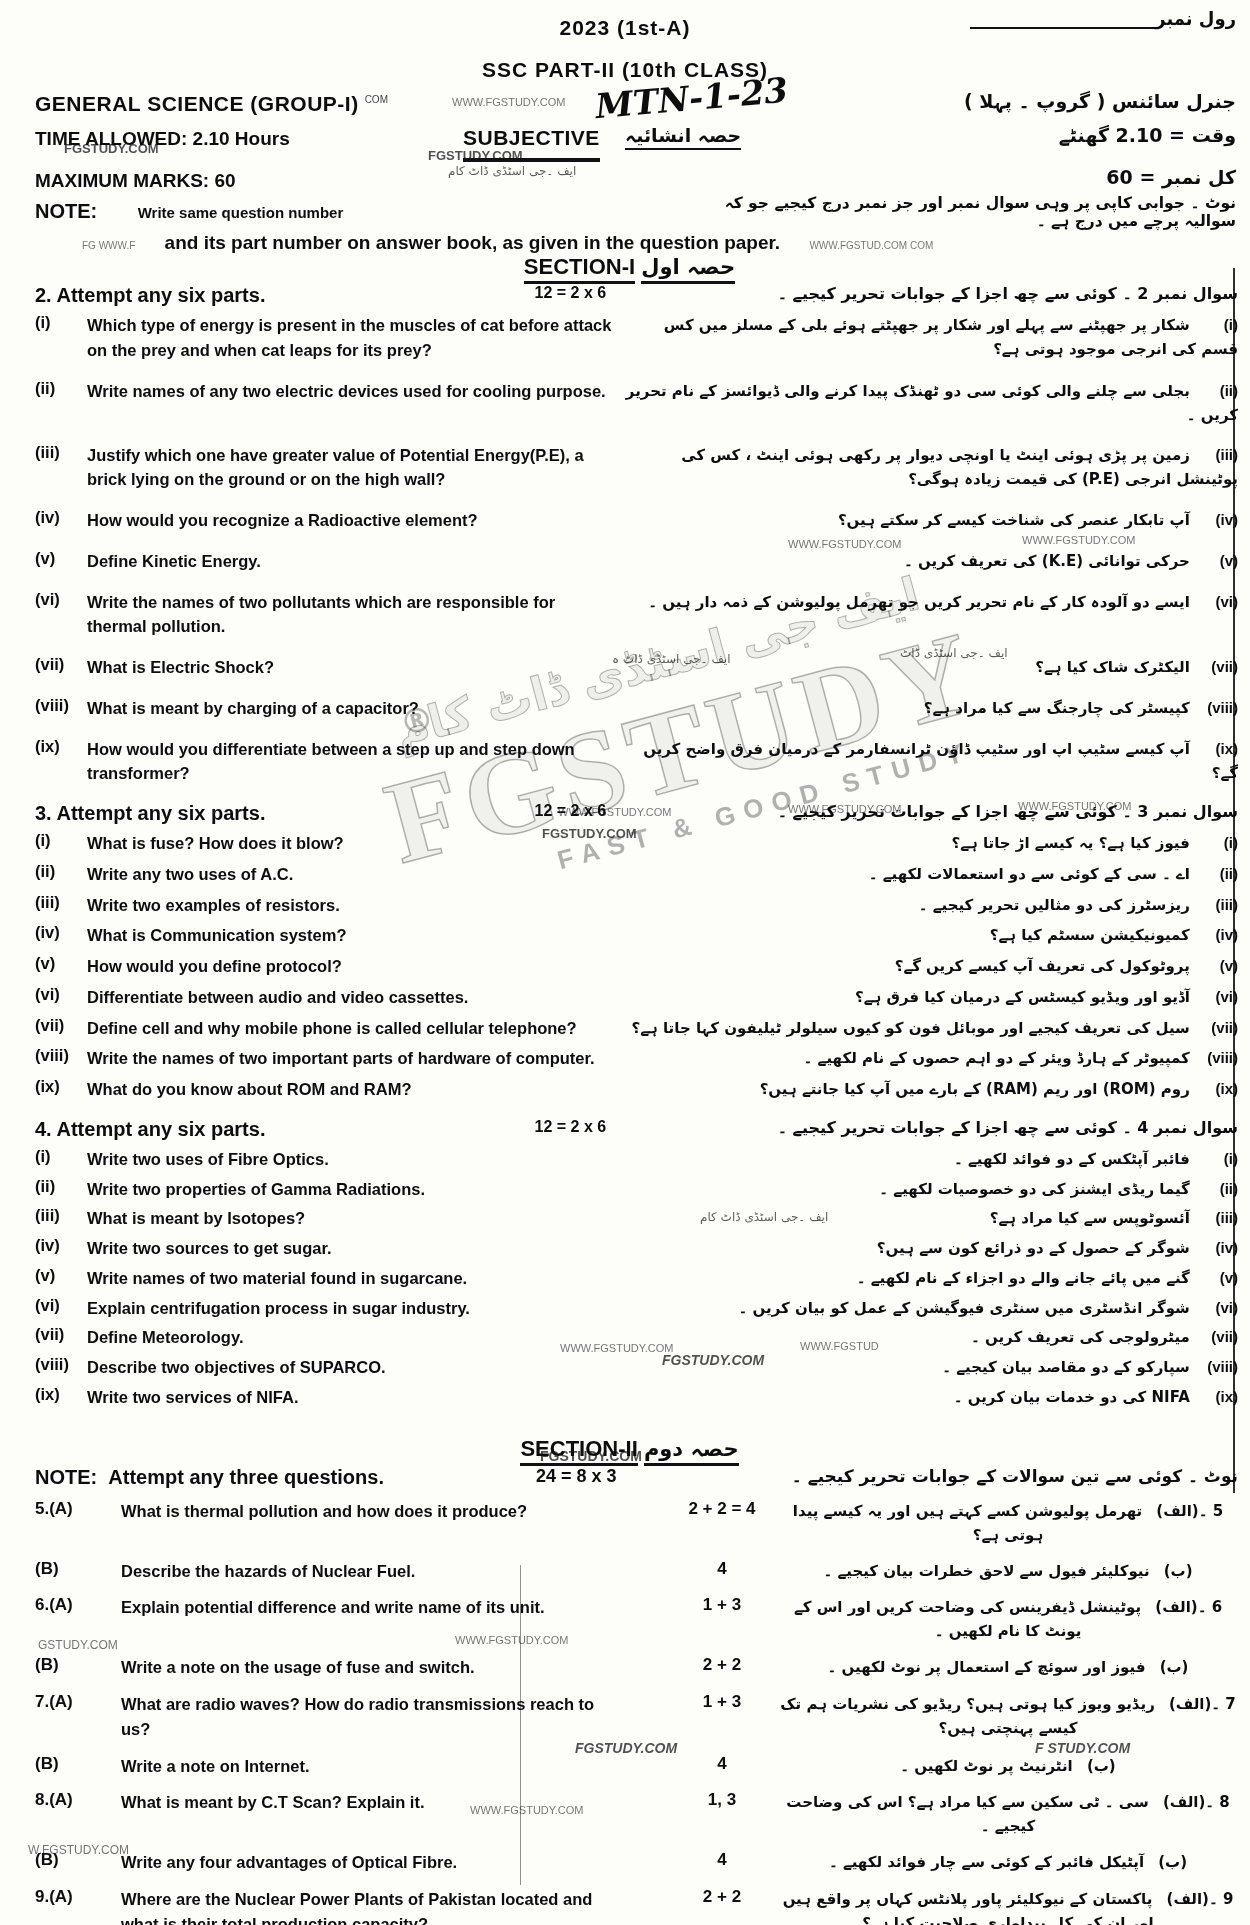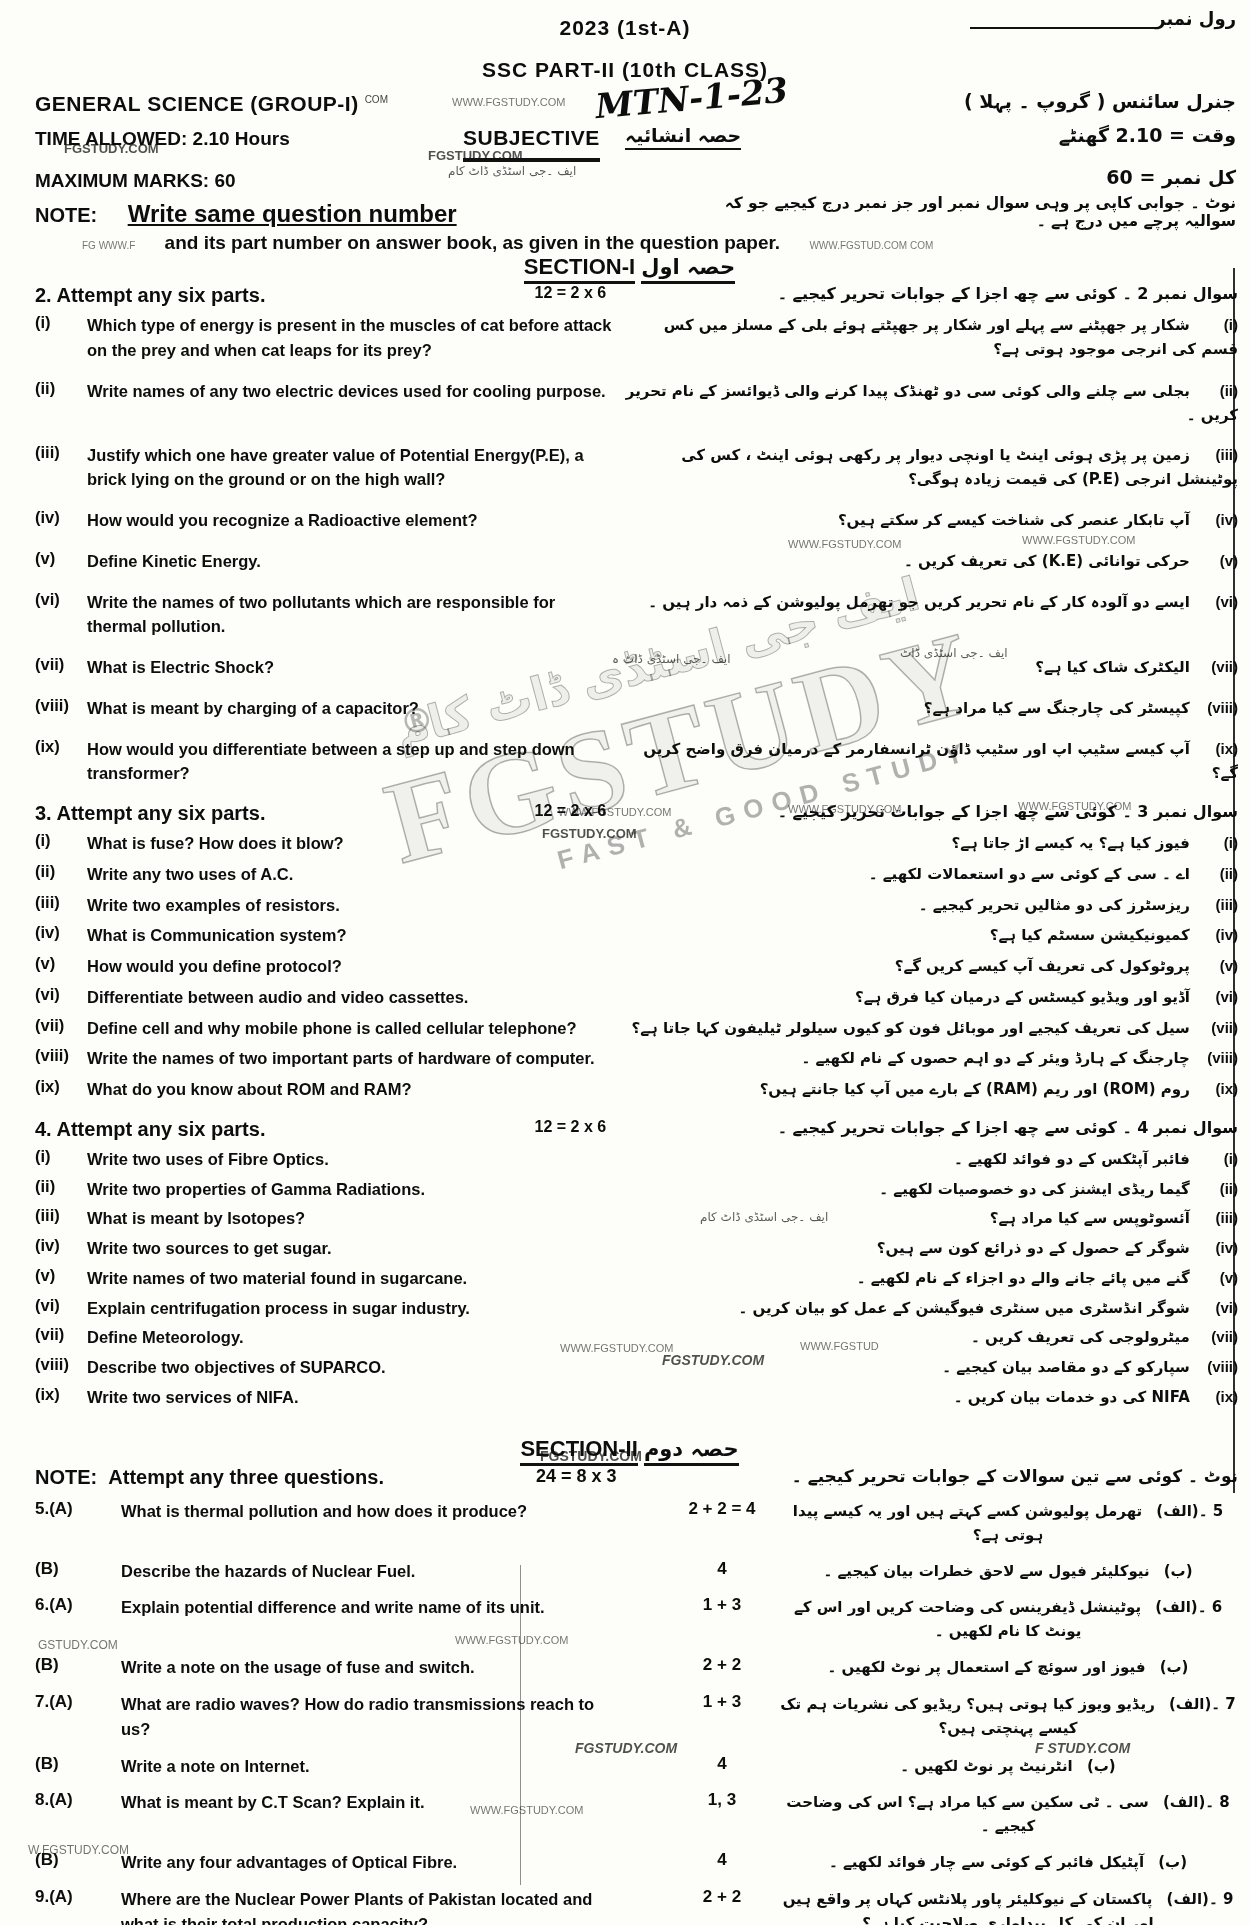--- a/index.html
+++ b/index.html
@@ -22,21 +22,21 @@
   #time-en{font-size:19px;font-weight:bold;}
   #subjective{position:absolute;left:428px;top:-2px;font-size:21px;font-weight:bold;
               border-bottom:4px solid #111;padding-bottom:8px;letter-spacing:.5px;}
   #subjective-ur{position:absolute;left:590px;top:-4px;font-size:19px;border-bottom:2px solid #111;padding-bottom:2px;}
   #time-ur{position:absolute;right:0;top:-4px;font-size:19px;}
   #marksrow{top:170px;left:35px;right:14px;}
   #marks-en{font-size:19px;font-weight:bold;}
   #marks-ur{position:absolute;right:0;top:-4px;font-size:19px;}
   #noterow{top:200px;left:35px;right:14px;}
   #note-label{font-size:20px;font-weight:bold;}
-  #note-en-1{font-size:24px;font-weight:bold;margin-left:26px;text-decoration:underline;}
+  #note-en-1{font-size:15px;font-weight:bold;margin-left:36px;}
   #note-ur{position:absolute;right:0;top:-6px;max-width:560px;font-size:15.5px;text-align:right;}
   #noteline2{top:232px;left:58px;right:14px;font-size:19px;font-weight:bold;}
   .wm-inline{font-size:10px;color:rgba(0,0,0,.55);font-weight:normal;margin:0 24px;}
   
   .ur-text{font-family:"DejaVu Sans",sans-serif;font-weight:bold;direction:rtl;}
   
   #qarea{position:absolute;top:254px;left:35px;right:12px;}
   .sec-head{text-align:center;font-size:22px;font-weight:bold;margin-bottom:4px;}
   .sec-head .t-en{border-bottom:3px solid #111;padding-bottom:2px;}
   .sec-head .t-ur{border-bottom:3px solid #111;padding-bottom:2px;margin-right:14px;font-size:21px;}
@@ -309,21 +309,21 @@
     <div class="urwrap">
       <span class="num-ur">(vii)</span>
       <span class="ur">سیل کی تعریف کیجیے اور موبائل فون کو کیوں سیلولر ٹیلیفون کہا جاتا ہے؟</span>
     </div>
   </div>
           <div class="prow">
     <span class="num-en">(viii)</span>
     <div class="en">Write the names of two important parts of hardware of computer.</div>
     <div class="urwrap">
       <span class="num-ur">(viii)</span>
-      <span class="ur">چارجنگ کے ہارڈ ویئر کے دو اہم حصوں کے نام لکھیے ۔</span>
+      <span class="ur">کمپیوٹر کے ہارڈ ویئر کے دو اہم حصوں کے نام لکھیے ۔</span>
     </div>
   </div>
           <div class="prow">
     <span class="num-en">(ix)</span>
     <div class="en">What do you know about ROM and RAM?</div>
     <div class="urwrap">
       <span class="num-ur">(ix)</span>
       <span class="ur">روم (ROM) اور ریم (RAM) کے بارے میں آپ کیا جانتے ہیں؟</span>
     </div>
   </div>

